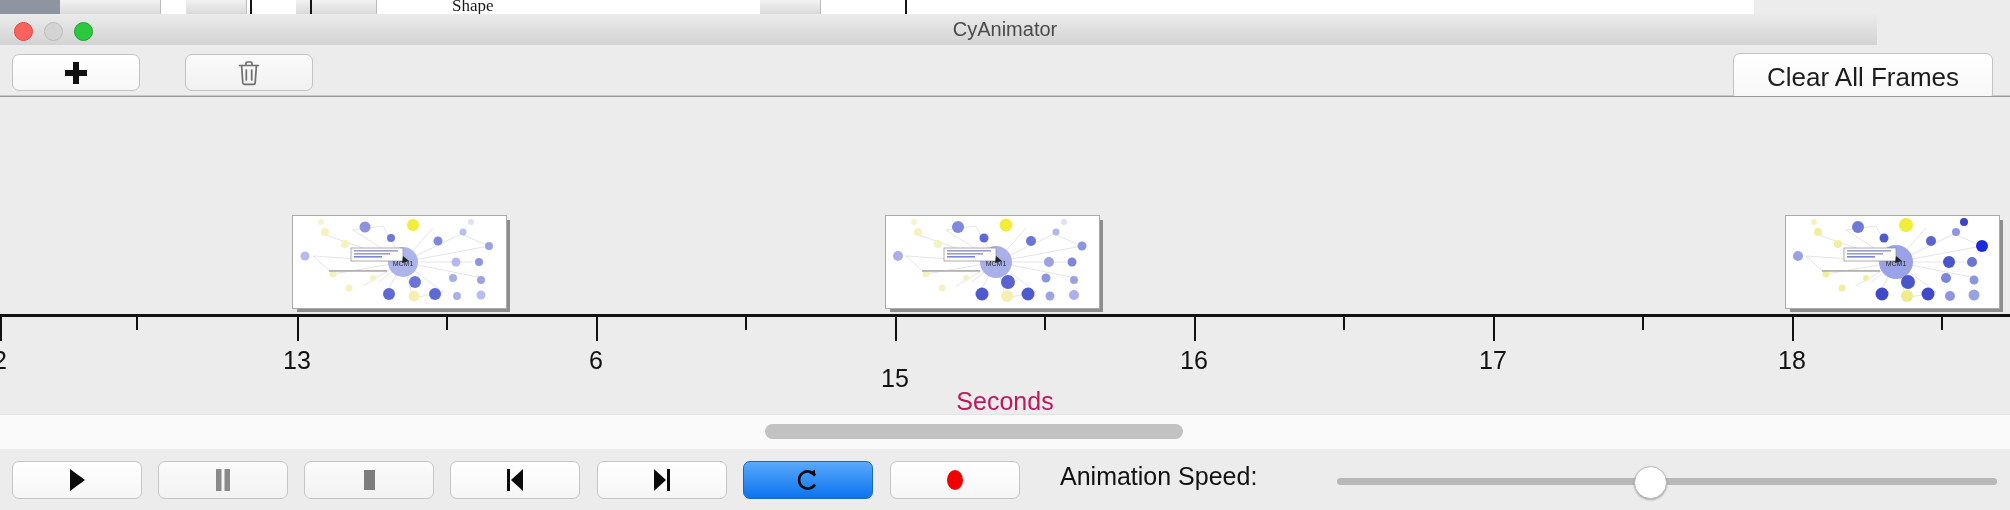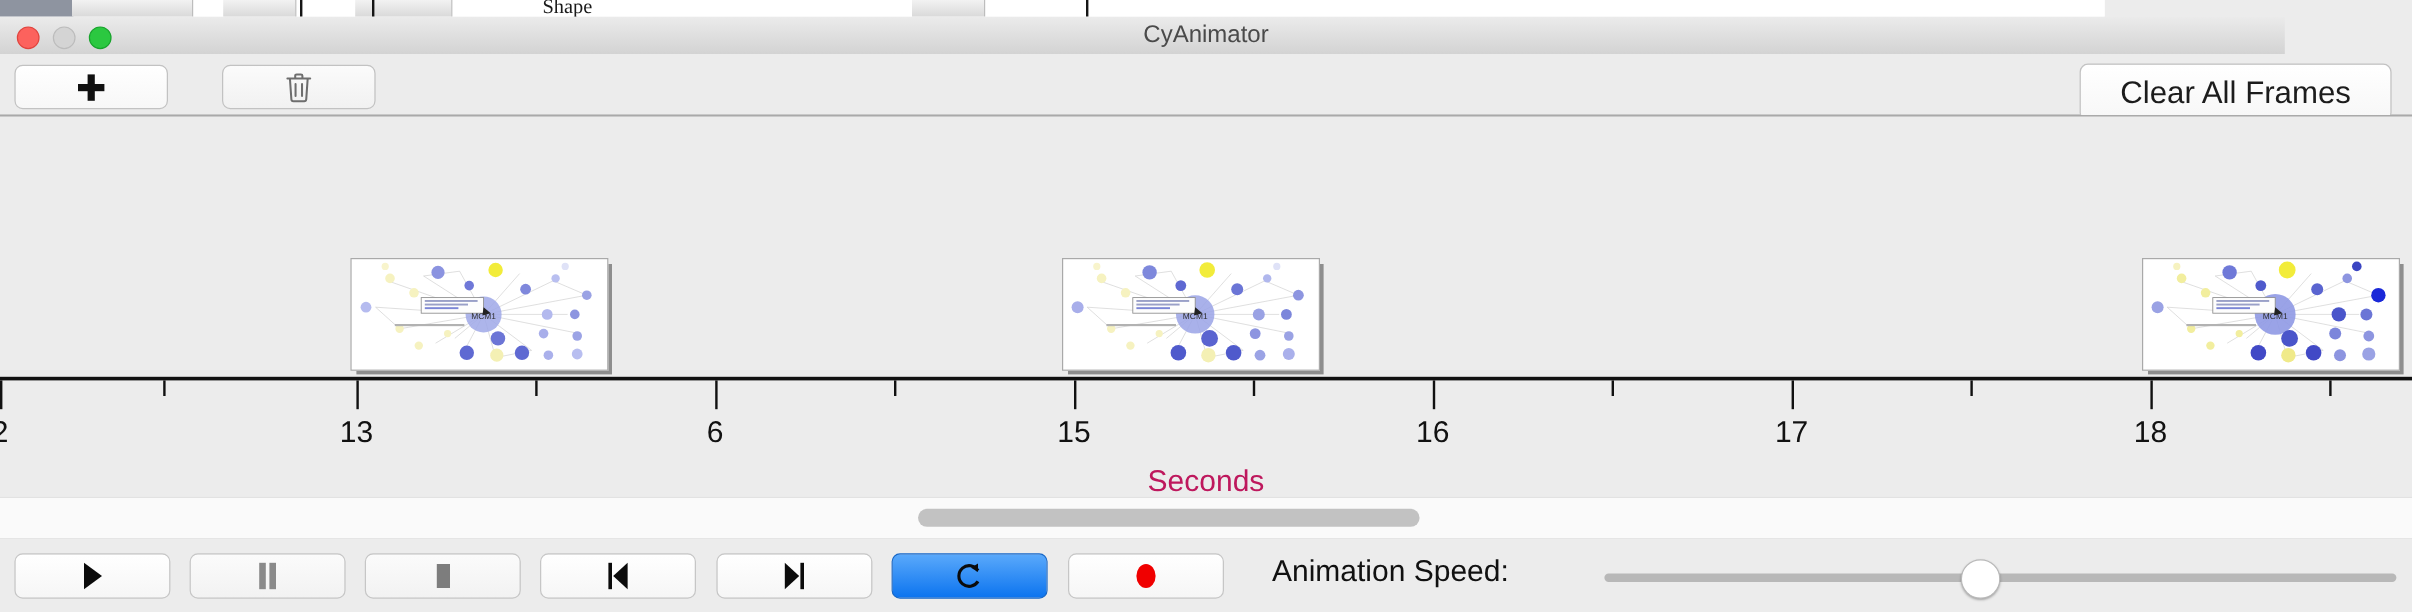--- a/index.html
+++ b/index.html
@@ -9,21 +9,21 @@
     background:#ececec;position:relative;
   }
   
   .bg-strip{position:absolute;left:0;top:0;width:1754px;height:14px;background:#ffffff;overflow:hidden;}
   .bg-strip .bgblk{position:absolute;top:0;height:14px;background:linear-gradient(#f2f2f2,#d9d9d9);border-right:1px solid #bdbdbd;}
   .bg-strip .bgtext{position:absolute;top:-4px;font-size:17px;color:#1a1a1a;font-family:"Liberation Serif","DejaVu Serif",serif;white-space:nowrap;}
   .bg-strip .bgtick{position:absolute;top:0;width:2px;height:14px;background:#151515;}
 
   
   .titlebar{position:absolute;left:0;top:14px;width:1877px;height:31px;
-    background:linear-gradient(#ebebeb,#d3d3d3);border-bottom:1px solid #b4b4b4;padding-left:27px;}
+    background:linear-gradient(#ebebeb,#d3d3d3);border-bottom:1px solid #b4b4b4;}
   .lights{position:absolute;left:14px;top:8px;display:flex;gap:11px;}
   .light{width:17px;height:17px;border-radius:50%;}
   .light.red{background:#fc625d;border:1px solid #e0443e;}
   .light.yellow{background:#d4d4d4;border:1px solid #bcbcbc;}
   .light.green{background:#2bc840;border:1px solid #18a42c;}
   .title{position:absolute;left:0;top:0;width:2010px;height:31px;line-height:31px;
     text-align:center;font-size:20px;color:#4a4a4a;}
 
   
   .toolbar{position:absolute;left:0;top:45px;width:2010px;height:50px;background:#ececec;
@@ -285,21 +285,21 @@
       <div class="tick minor" style="left: 1343px;"></div>
       <div class="tick minor" style="left: 1642px;"></div>
       <div class="tick minor" style="left: 1941px;"></div>
       <div class="tick major" style="left: 0px;"></div>
       <div class="ticklabel" style="left: 0px;">2</div>
       <div class="tick major" style="left: 297px;"></div>
       <div class="ticklabel" style="left: 297px;">13</div>
       <div class="tick major" style="left: 596px;"></div>
       <div class="ticklabel" style="left: 596px;">6</div>
       <div class="tick major" style="left: 895px;"></div>
-      <div class="ticklabel" style="left: 895px;">15</div>
+      <div class="ticklabel" style="left: 895px; margin-top: 18px;">15</div>
       <div class="tick major" style="left: 1194px;"></div>
       <div class="ticklabel" style="left: 1194px;">16</div>
       <div class="tick major" style="left: 1493px;"></div>
       <div class="ticklabel" style="left: 1493px;">17</div>
       <div class="tick major" style="left: 1792px;"></div>
       <div class="ticklabel" style="left: 1792px;">18</div>
     </div>
   <div class="axistitle">Seconds</div>
 </div>
 

